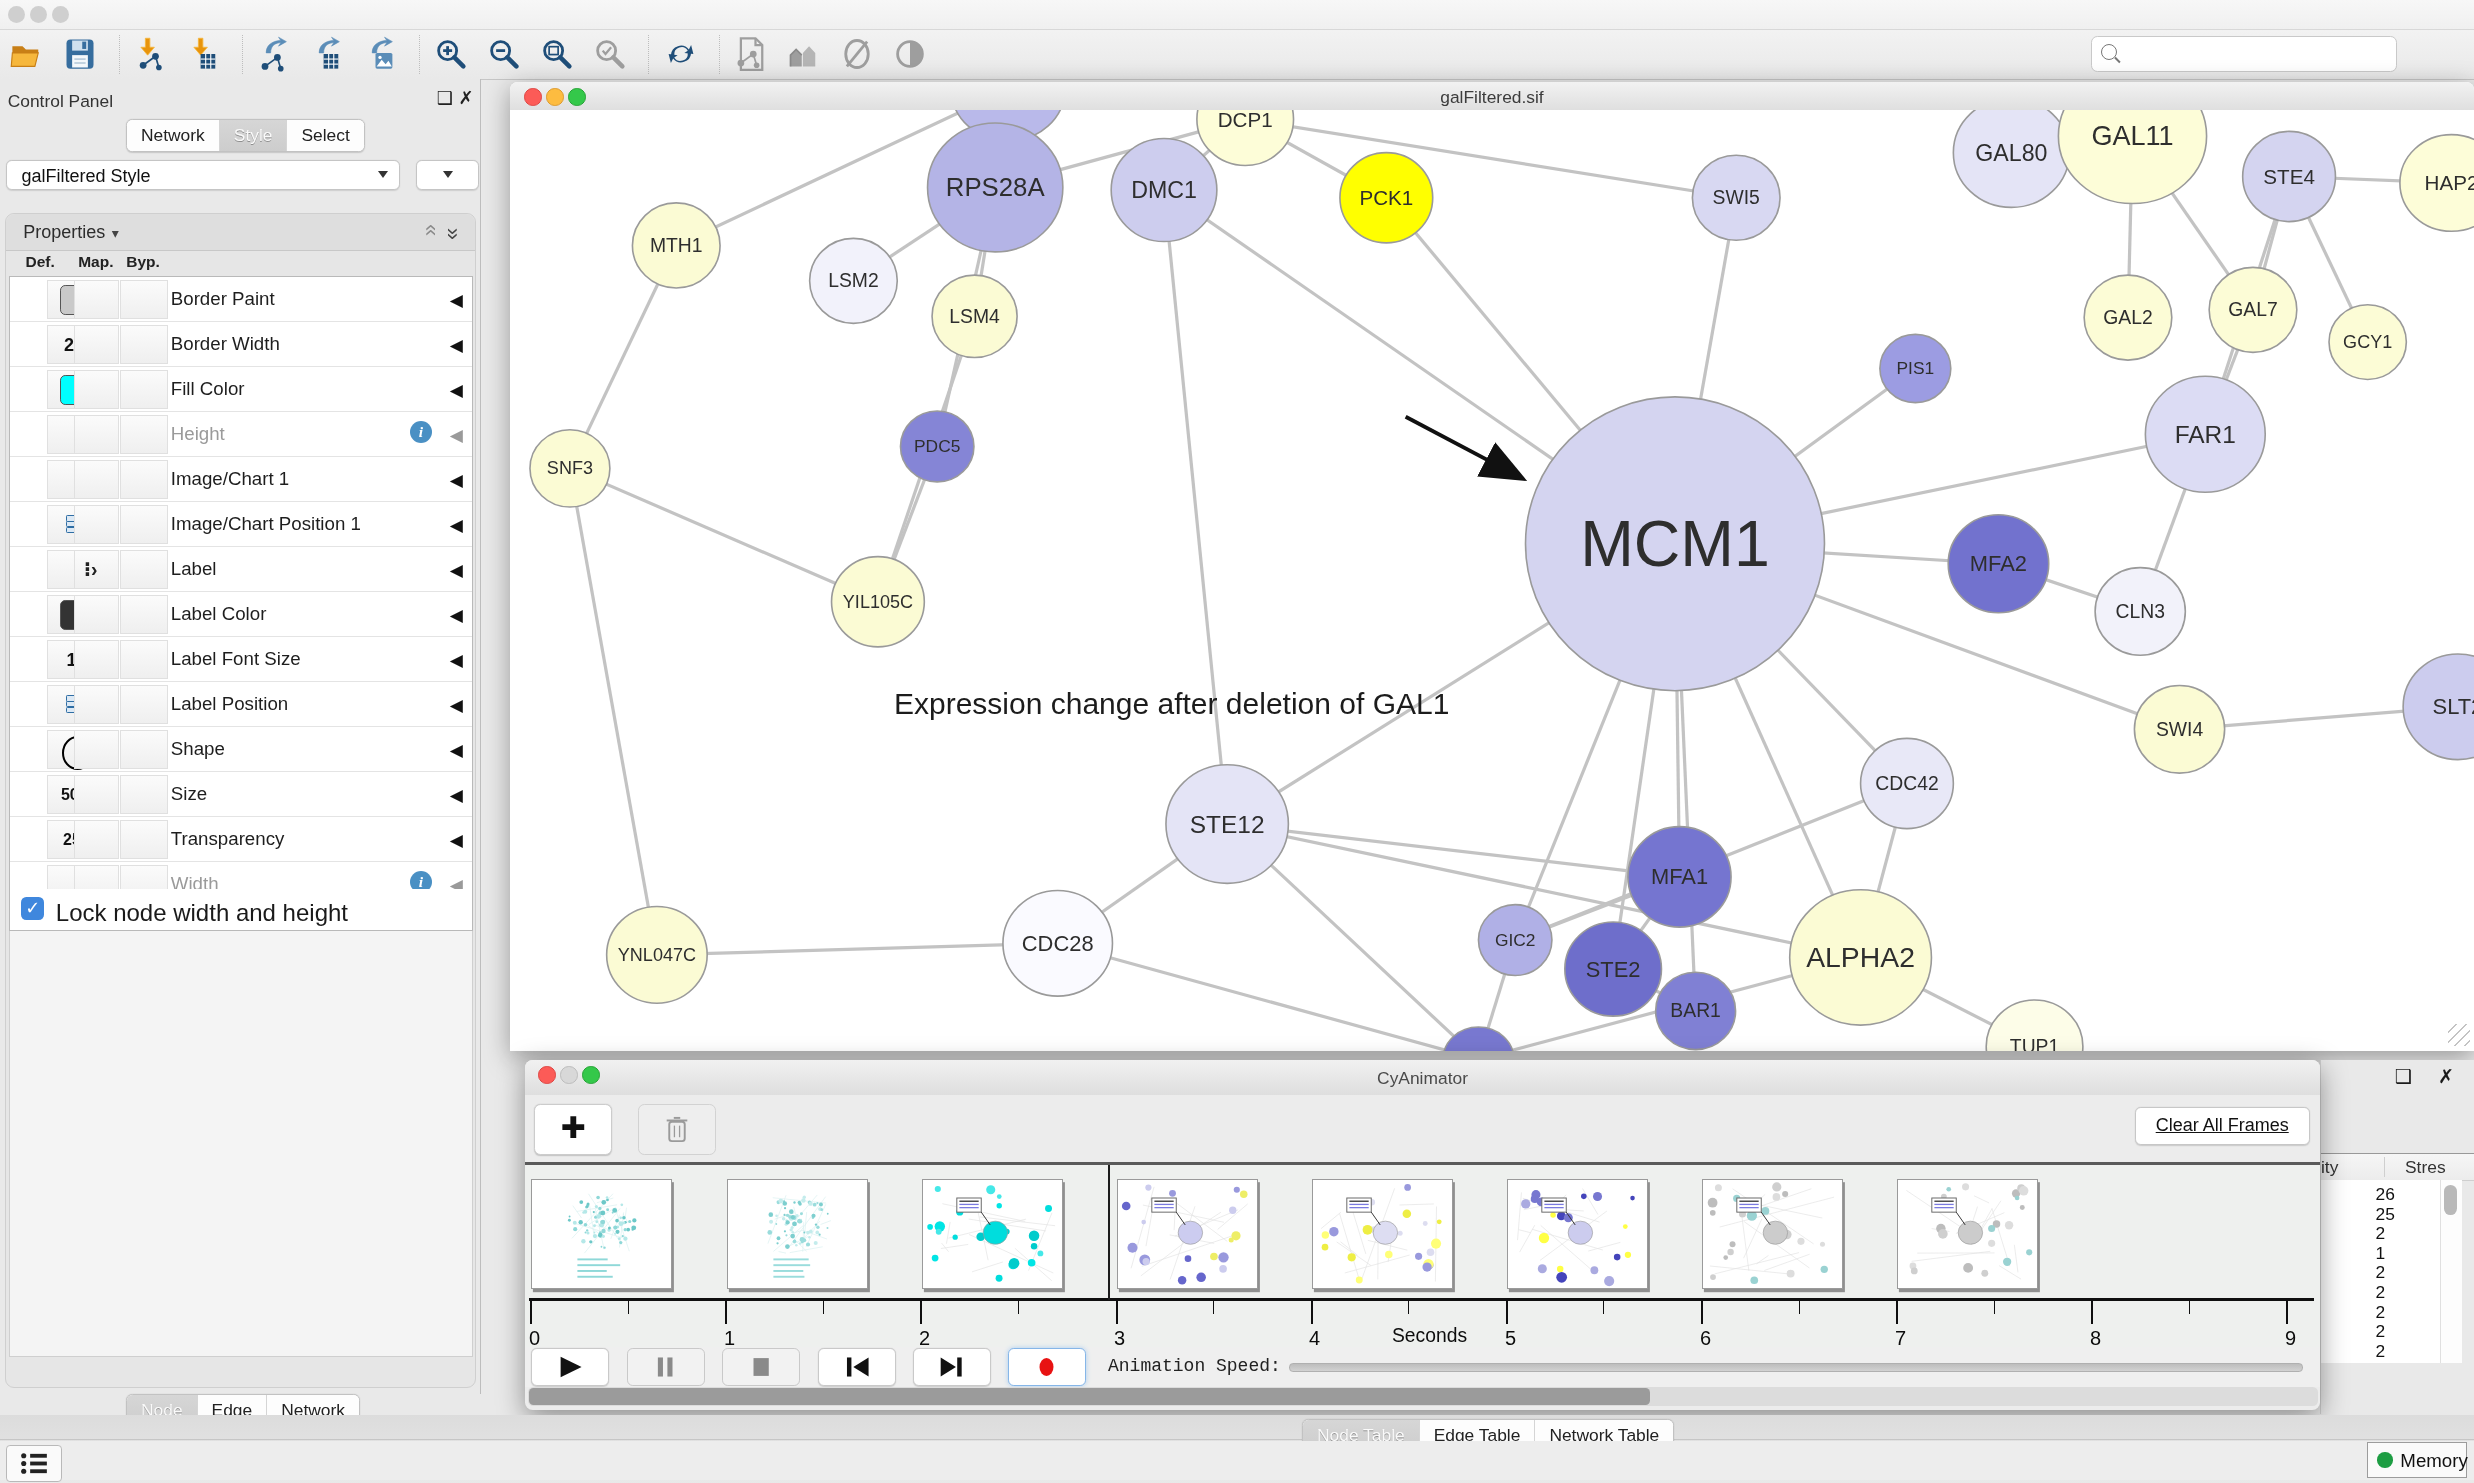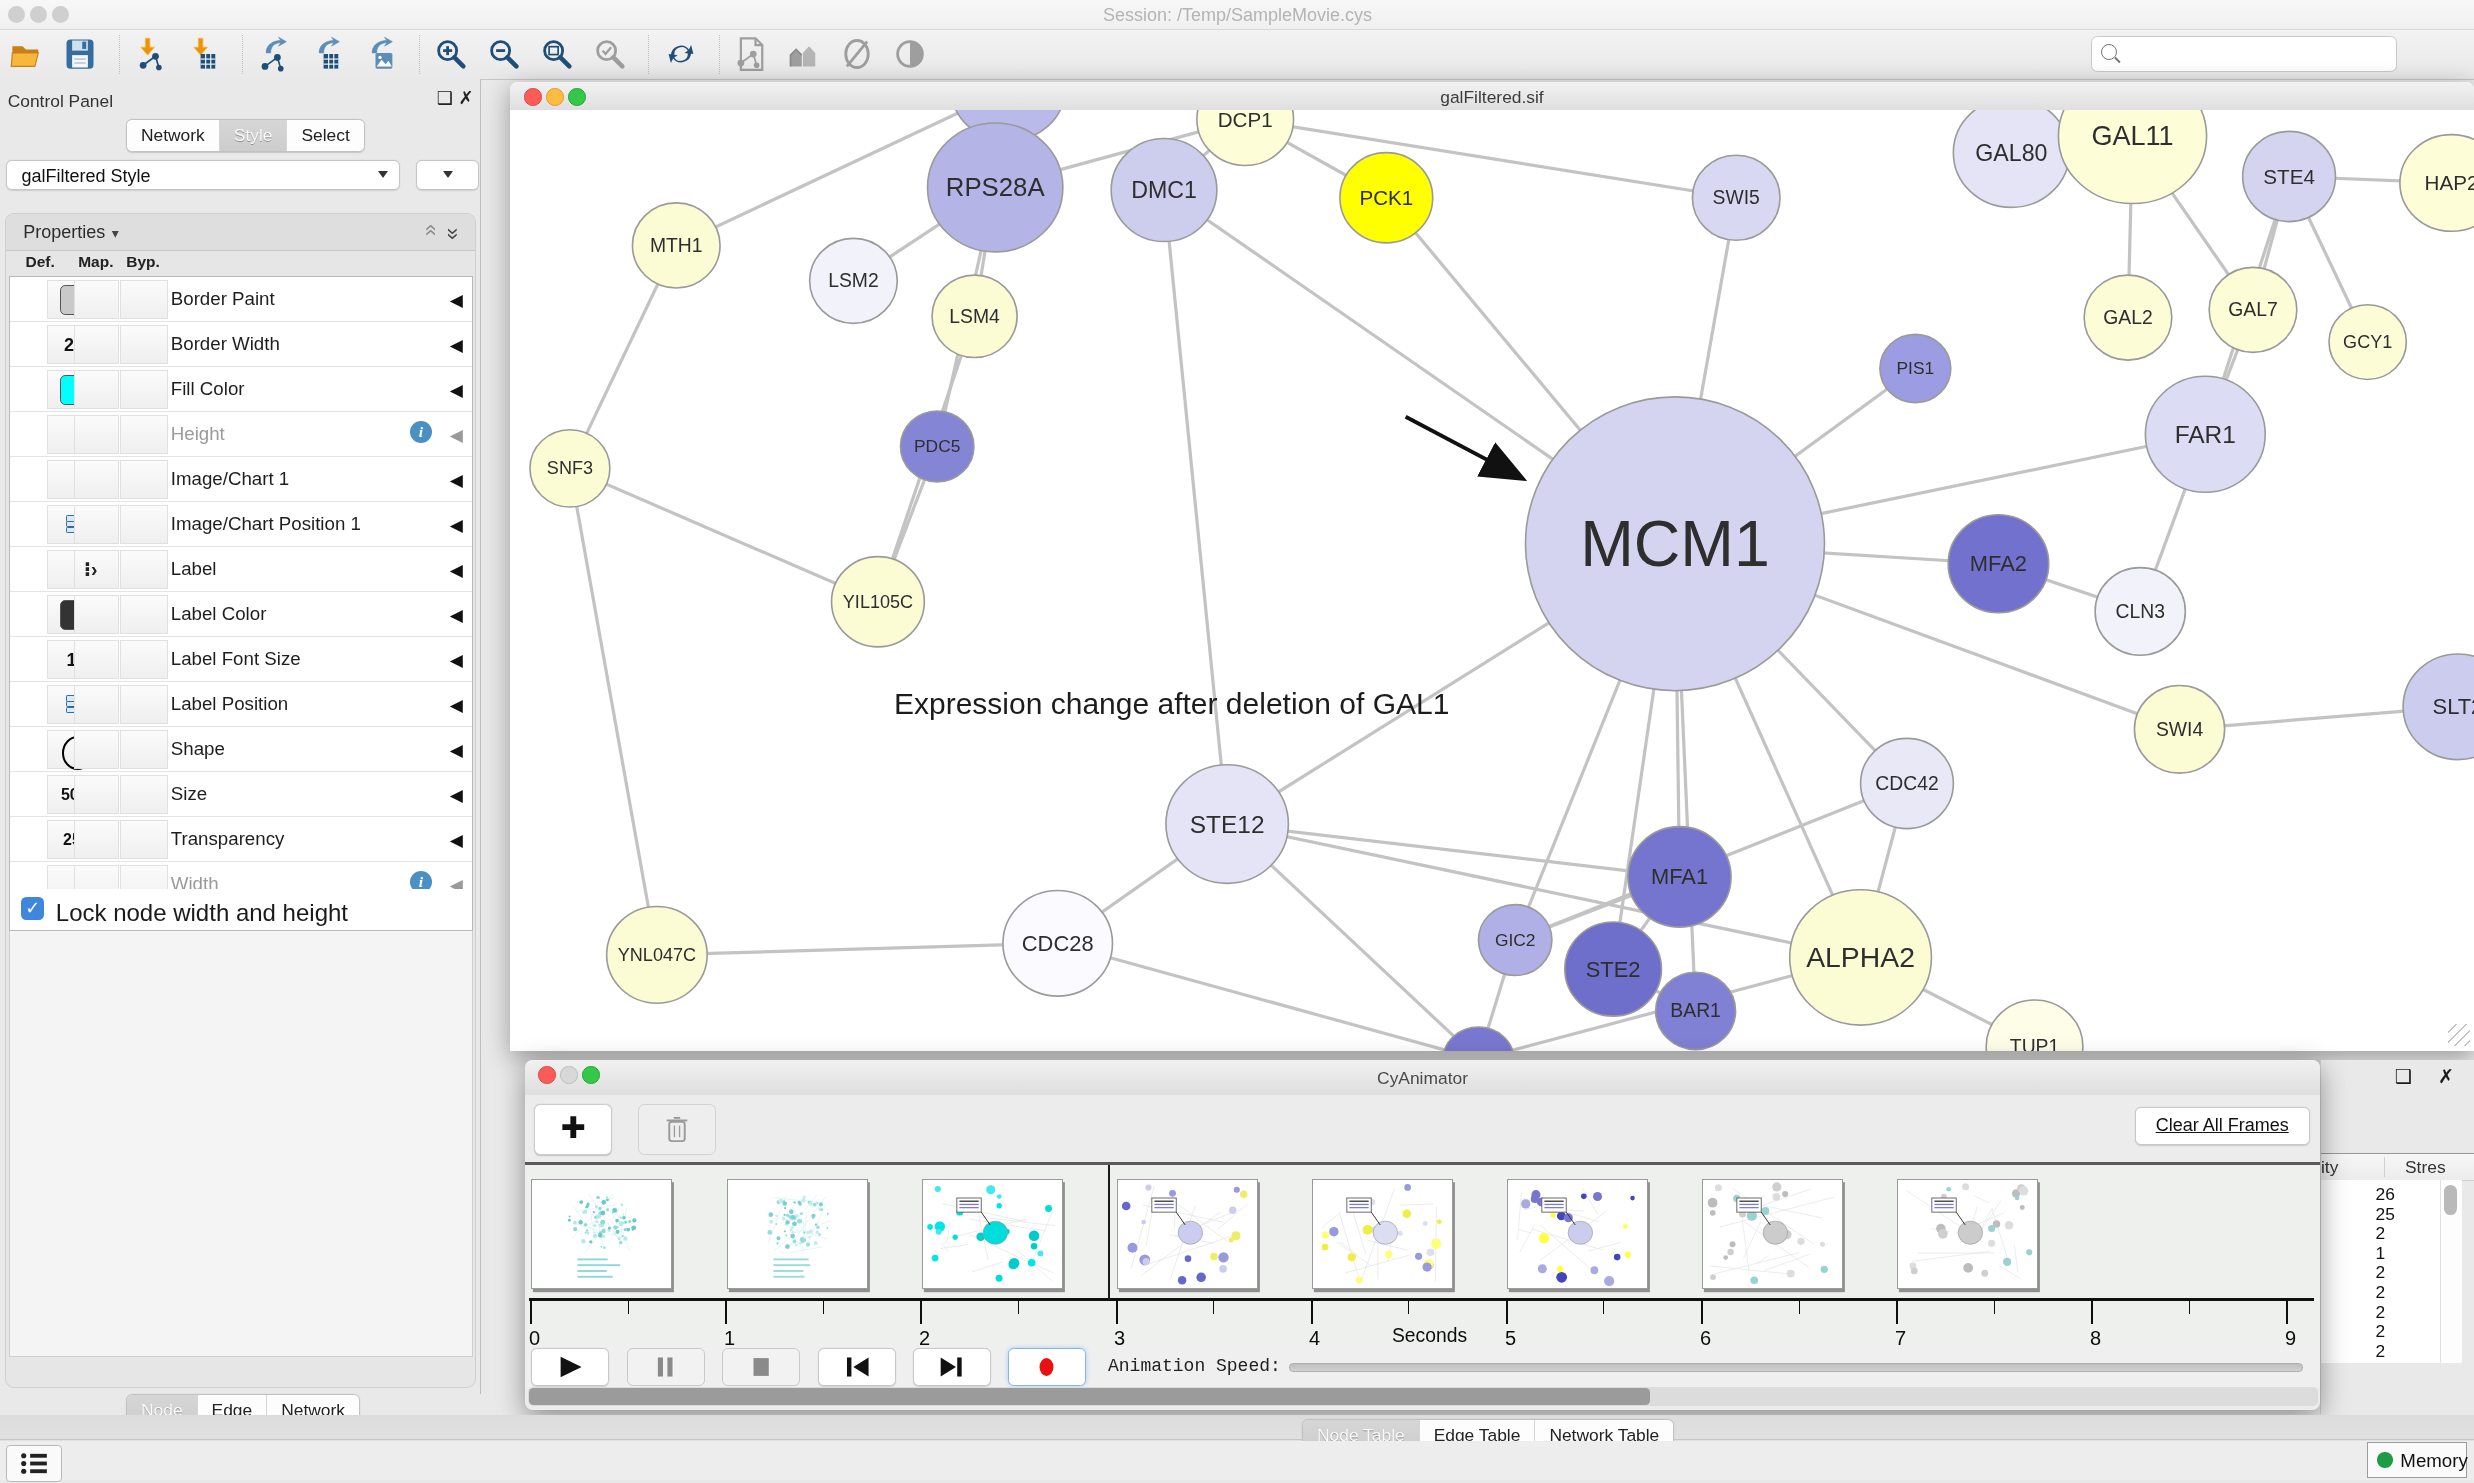--- a/index.html
+++ b/index.html
@@ -118,21 +118,20 @@
 </style>
 </head>
 <body>
 
 <div id="app">
 
   <div class="abs" id="titlebar">
     <div class="tl" style="left:7.7px;background:#cfcfcf;"></div>
     <div class="tl" style="left:30px;background:#cfcfcf;"></div>
     <div class="tl" style="left:52px;background:#cfcfcf;"></div>
-    <div class="abs" id="session-title">Session: /Temp/SampleMovie.cys</div>
   </div>
 
   <div class="abs" id="toolbar">
     <div id="toolbar-icons">
         <div class="tb-icon" style="left: 9px;"><svg width="36" height="36" viewBox="0 0 64 64">
             <path d="M6 18 h18 l6 6 h22 v6 H6 z" fill="#c87f16"></path>
             <path d="M6 30 h46 l-6 24 H4 z" fill="#f6b73c" stroke="#c87f16" stroke-width="2"></path>
           </svg></div>
         <div class="tb-icon" style="left: 62px;"><svg width="36" height="36" viewBox="0 0 64 64">
             <rect x="8" y="6" width="48" height="52" rx="7" fill="#366d9e"></rect>

